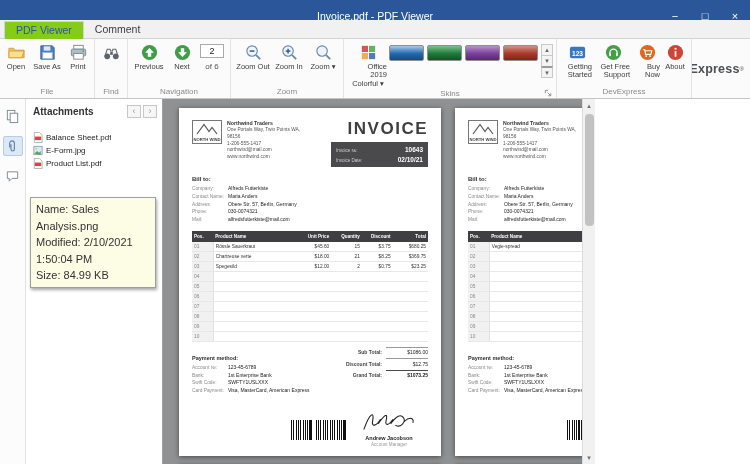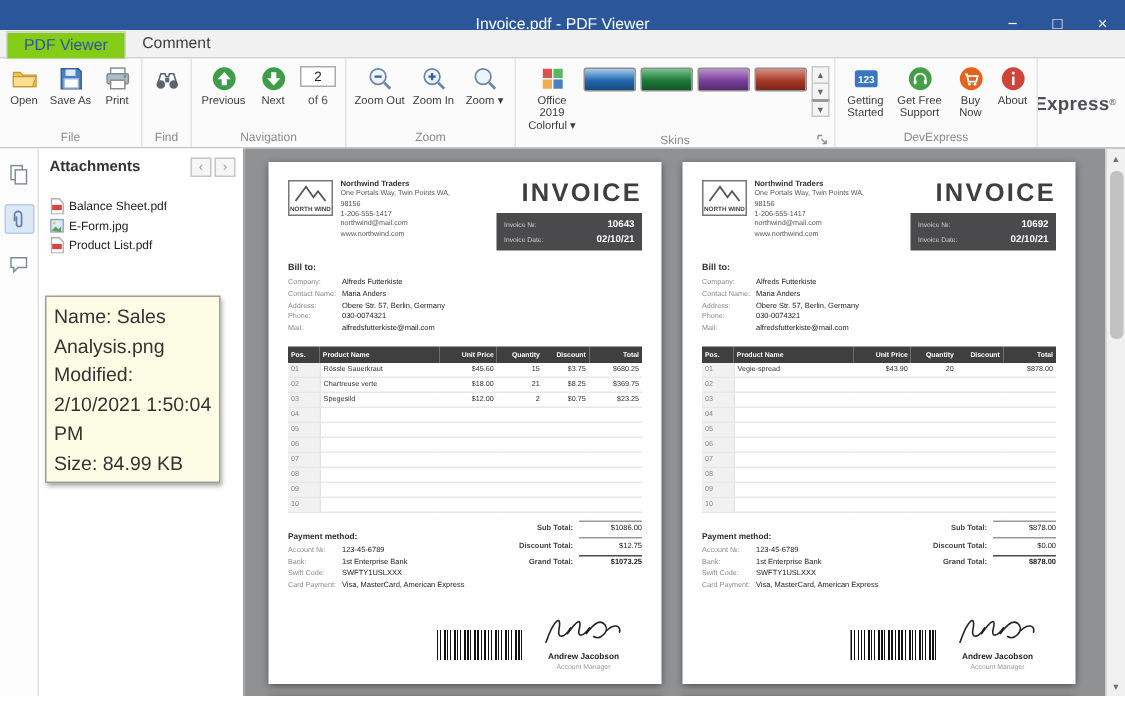--- a/index.html
+++ b/index.html
@@ -15,54 +15,54 @@
   
   .tabrow{position:absolute;top:20px;left:0;width:750px;height:18px;background:#f1f1f1;display:flex;align-items:flex-end;padding-left:4px;}
   .tab{padding:2px 11px 3px;font-size:10.5px;color:#3c3c3c;}
   .tab.selected{background:#84cc16;color:#2b579a;border:1px solid #d4d4d4;border-bottom:none;position:relative;top:1px;z-index:1;}
 
   
   .ribbon{position:absolute;top:38px;left:0;width:750px;height:61px;background:#fbfbfb;border-top:1px solid #d4d4d4;border-bottom:1px solid #c6c6c6;display:flex;}
   .rb-group{display:flex;flex-direction:column;border-right:1px solid #e3e3e3;padding:1px 3px 0;}
   .rb-items{flex:1;display:flex;align-items:stretch;}
   .rb-caption{font-size:8px;color:#8a8a8a;text-align:center;height:12px;line-height:12px;position:relative;}
-  .rb-btn{display:flex;flex-direction:column;align-items:center;justify-content:flex-start;padding:3px 2px 0;font-size:7.5px;color:#3c3c3c;text-align:center;line-height:1.12;border-radius:2px;}
+  .rb-btn{display:flex;flex-direction:column;align-items:center;justify-content:flex-start;padding:3px 2px 0;font-size:7.5px;color:#3c3c3c;text-align:right;line-height:1.12;border-radius:2px;}
   .rb-btn svg{width:19px;height:19px;margin-bottom:1px;flex:none;}
   .rb-btn .lbl{max-width:40px;}
   .w26{width:26px}.w36{width:36px}.w30{width:30px}.w34{width:34px}.w38{width:38px}.w42{width:42px}
   .page-col{display:flex;flex-direction:column;align-items:center;padding:4px 3px 0;}
   .page-input{width:24px;height:14px;background:#fff;border:1px solid #ababab;font-size:9px;display:flex;align-items:center;justify-content:center;color:#222;}
   .of-label{font-size:8px;color:#555;margin-top:4px;}
   .skins-gallery{display:flex;align-items:flex-start;padding-top:5px;}
   .swatch{width:35px;height:16px;margin-right:3px;border:1px solid #8f8f8f;border-radius:2px;}
   .gallery-scroll{display:flex;flex-direction:column;}
   .gs-btn{width:12px;height:12px;border:1px solid #c9c9c9;background:#f4f4f4;font-size:7px;display:flex;align-items:center;justify-content:center;color:#666;margin-top:-1px;}
   .gs-btn.combo{border-top:2px solid #9a9a9a;}
   .launcher{position:absolute;right:0;bottom:2px;width:9px;height:9px;}
   .dx-logo{flex:1;display:flex;align-items:center;justify-content:flex-end;min-width:0;overflow:hidden;padding-right:6px;}
   .dx-logo-text{font-size:12.5px;font-weight:bold;color:#4d4f53;letter-spacing:.2px;white-space:nowrap;}
   .dx-reg{font-size:6px;color:#4d4f53;vertical-align:super;}
 
   
-  .main{position:absolute;top:99px;left:0;width:750px;bottom:12px;display:flex;}
+  .main{position:absolute;top:99px;left:0;width:595px;bottom:12px;display:flex;}
   .navstrip{width:26px;background:#fcfcfc;border-right:1px solid #e2e2e2;display:flex;flex-direction:column;align-items:center;padding-top:7px;gap:10px;}
   .strip-btn{width:20px;height:20px;display:flex;align-items:center;justify-content:center;border-radius:2px;}
   .strip-btn.active{background:#dbe8f6;border:1px solid #b5cde8;}
   .strip-btn svg{width:15px;height:15px;}
   .attpanel{width:137px;background:#fff;border-right:1px solid #9d9d9d;position:relative;}
   .att-header{display:flex;align-items:center;padding:6px 5px 5px 7px;}
   .att-title{font-size:10px;font-weight:bold;color:#333;}
   .att-nav{margin-left:auto;display:flex;gap:2px;}
   .att-nav-btn{width:14px;height:13px;border:1px solid #c6c6c6;background:#f6f6f6;color:#9a9a9a;font-size:9px;line-height:11px;text-align:center;}
   .att-list{padding-top:8px;}
   .att-item{display:flex;align-items:center;height:13px;padding:0 2px 0 7px;font-size:8px;color:#222;white-space:nowrap;overflow:hidden;}
   .att-item.selected{background:#cde6f7;outline:1px dotted #6f9fcc;outline-offset:-1px;}
   .fico{width:10px;height:11px;margin-right:3px;flex:none;}
   .att-label{overflow:hidden;text-overflow:ellipsis;}
-  .tooltip{position:absolute;left:30px;top:197px;width:117px;background:#fdfce5;border:1px solid #9e9e9e;box-shadow:1px 2px 3px rgba(0,0,0,.35);padding:3px 5px;font-size:13px;line-height:1.5;color:#333;z-index:5;}
+  .tooltip{position:absolute;left:30px;top:197px;width:126px;background:#fdfce5;border:1px solid #9e9e9e;box-shadow:1px 2px 3px rgba(0,0,0,.35);padding:3px 5px;font-size:11px;line-height:1.5;color:#333;z-index:5;}
 
   .docarea{flex:1;background:#8f9193;position:relative;overflow:hidden;}
   .page{position:absolute;top:9px;width:262px;height:348px;background:#fff;box-shadow:0 1px 5px rgba(0,0,0,.5);}
   .page:nth-of-type(1){left:16px;}
   .page:nth-of-type(2){left:292px;}
   .partial{position:absolute;top:366px;width:262px;height:11px;background:#fff;box-shadow:0 0 4px rgba(0,0,0,.4);}
   .partial.p1{left:16px;} .partial.p2{left:292px;}
   .v-scrollbar{position:absolute;right:0;top:0;width:13px;height:100%;background:#f1f1f1;border-left:1px solid #dcdcdc;}
   .sb-arrow{height:13px;display:flex;align-items:center;justify-content:center;font-size:7px;color:#707070;}
   .sb-arrow.bottom{position:absolute;bottom:0;left:0;right:0;}

